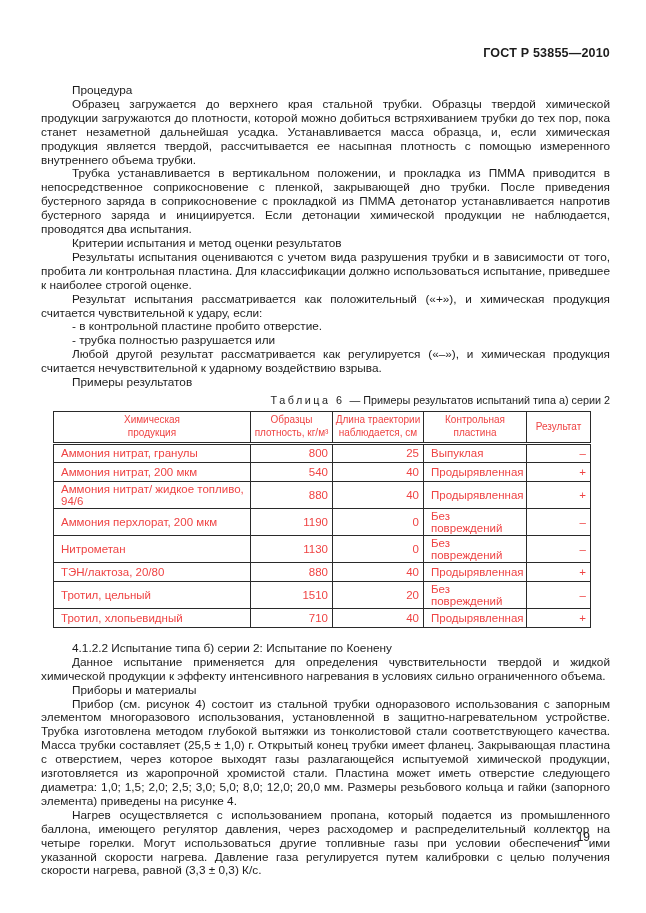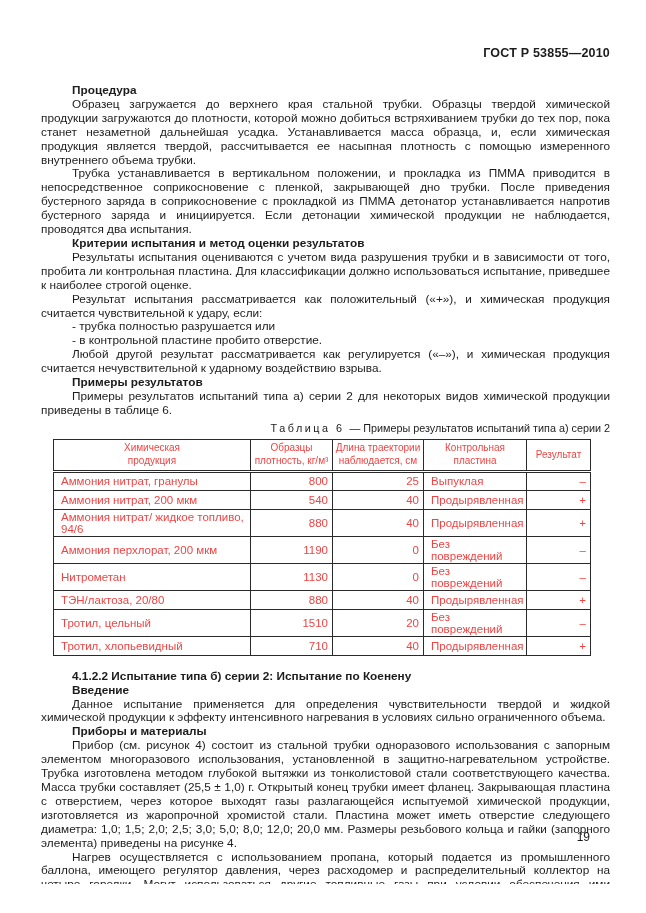--- a/index.html
+++ b/index.html
@@ -30,21 +30,21 @@
     line-height: 13.9px;
     text-align: justify;
   }
   .sec1 { margin-top: 24px; }
   .sec2 { margin-top: 14px; }
   .body-text p {
     margin: 0;
     text-indent: 31px;
   }
   .body-text p.h {
-    font-weight: bold;
+    font-weight: normal;
   }
   .table-caption {
     margin-top: 4px;
     margin-bottom: 4px;
     font-size: 10.8px;
     line-height: 13px;
     white-space: nowrap;
     text-align: right;
   }
   .cap-label {
@@ -100,25 +100,24 @@
 
   <div class="doc-header">ГОСТ Р 53855—2010</div>
 
   <div class="body-text sec1">
     <p class="h">Процедура</p>
     <p>Образец загружается до верхнего края стальной трубки. Образцы твердой химической продукции загружаются до плотности, которой можно добиться встряхиванием трубки до тех пор, пока станет незаметной дальнейшая усадка. Устанавливается масса образца, и, если химическая продукция является твердой, рассчитывается ее насыпная плотность с помощью измеренного внутреннего объема трубки.</p>
     <p>Трубка устанавливается в вертикальном положении, и прокладка из ПММА приводится в непосредственное соприкосновение с пленкой, закрывающей дно трубки. После приведения бустерного заряда в соприкосновение с прокладкой из ПММА детонатор устанавливается напротив бустерного заряда и инициируется. Если детонации химической продукции не наблюдается, проводятся два испытания.</p>
     <p class="h">Критерии испытания и метод оценки результатов</p>
     <p>Результаты испытания оцениваются с учетом вида разрушения трубки и в зависимости от того, пробита ли контрольная пластина. Для классификации должно использоваться испытание, приведшее к наиболее строгой оценке.</p>
     <p>Результат испытания рассматривается как положительный («+»), и химическая продукция считается чувствительной к удару, если:</p>
+    <p>- в контрольной пластине пробито отверстие.</p>
     <p>- трубка полностью разрушается или</p>
-    <p>- в контрольной пластине пробито отверстие.</p>
     <p>Любой другой результат рассматривается как регулируется («–»), и химическая продукция считается нечувствительной к ударному воздействию взрыва.</p>
     <p class="h">Примеры результатов</p>
-    <p>Примеры результатов испытаний типа а) серии 2 для некоторых видов химической продукции приведены в таблице 6.</p>
   </div>
 
   <div class="table-caption">
     <span class="cap-label">Таблица 6</span><span>— Примеры результатов испытаний типа а) серии 2</span>
   </div>
 
   <table class="t6">
     <colgroup>
       <col style="width:197px">
       <col style="width:82px">
@@ -204,21 +203,20 @@
           <td class="c">710</td>
           <td class="c">40</td>
           <td class="l">Продырявленная</td>
           <td class="c">+</td>
         </tr>
       </tbody>
   </table>
 
   <div class="body-text sec2">
     <p class="h">4.1.2.2 Испытание типа б) серии 2: Испытание по Коенену</p>
-    <p class="h">Введение</p>
     <p>Данное испытание применяется для определения чувствительности твердой и жидкой химической продукции к эффекту интенсивного нагревания в условиях сильно ограниченного объема.</p>
     <p class="h">Приборы и материалы</p>
     <p>Прибор (см. рисунок 4) состоит из стальной трубки одноразового использования с запорным элементом многоразового использования, установленной в защитно-нагревательном устройстве. Трубка изготовлена методом глубокой вытяжки из тонколистовой стали соответствующего качества. Масса трубки составляет (25,5 ± 1,0) г. Открытый конец трубки имеет фланец. Закрывающая пластина с отверстием, через которое выходят газы разлагающейся испытуемой химической продукции, изготовляется из жаропрочной хромистой стали. Пластина может иметь отверстие следующего диаметра: 1,0; 1,5; 2,0; 2,5; 3,0; 5,0; 8,0; 12,0; 20,0 мм. Размеры резьбового кольца и гайки (запорного элемента) приведены на рисунке 4.</p>
     <p>Нагрев осуществляется с использованием пропана, который подается из промышленного баллона, имеющего регулятор давления, через расходомер и распределительный коллектор на четыре горелки. Могут использоваться другие топливные газы при условии обеспечения ими указанной скорости нагрева. Давление газа регулируется путем калибровки с целью получения скорости нагрева, равной (3,3 ± 0,3) К/с.</p>
   </div>
 
   <div class="page-number">19</div>
 
 </div>
 

